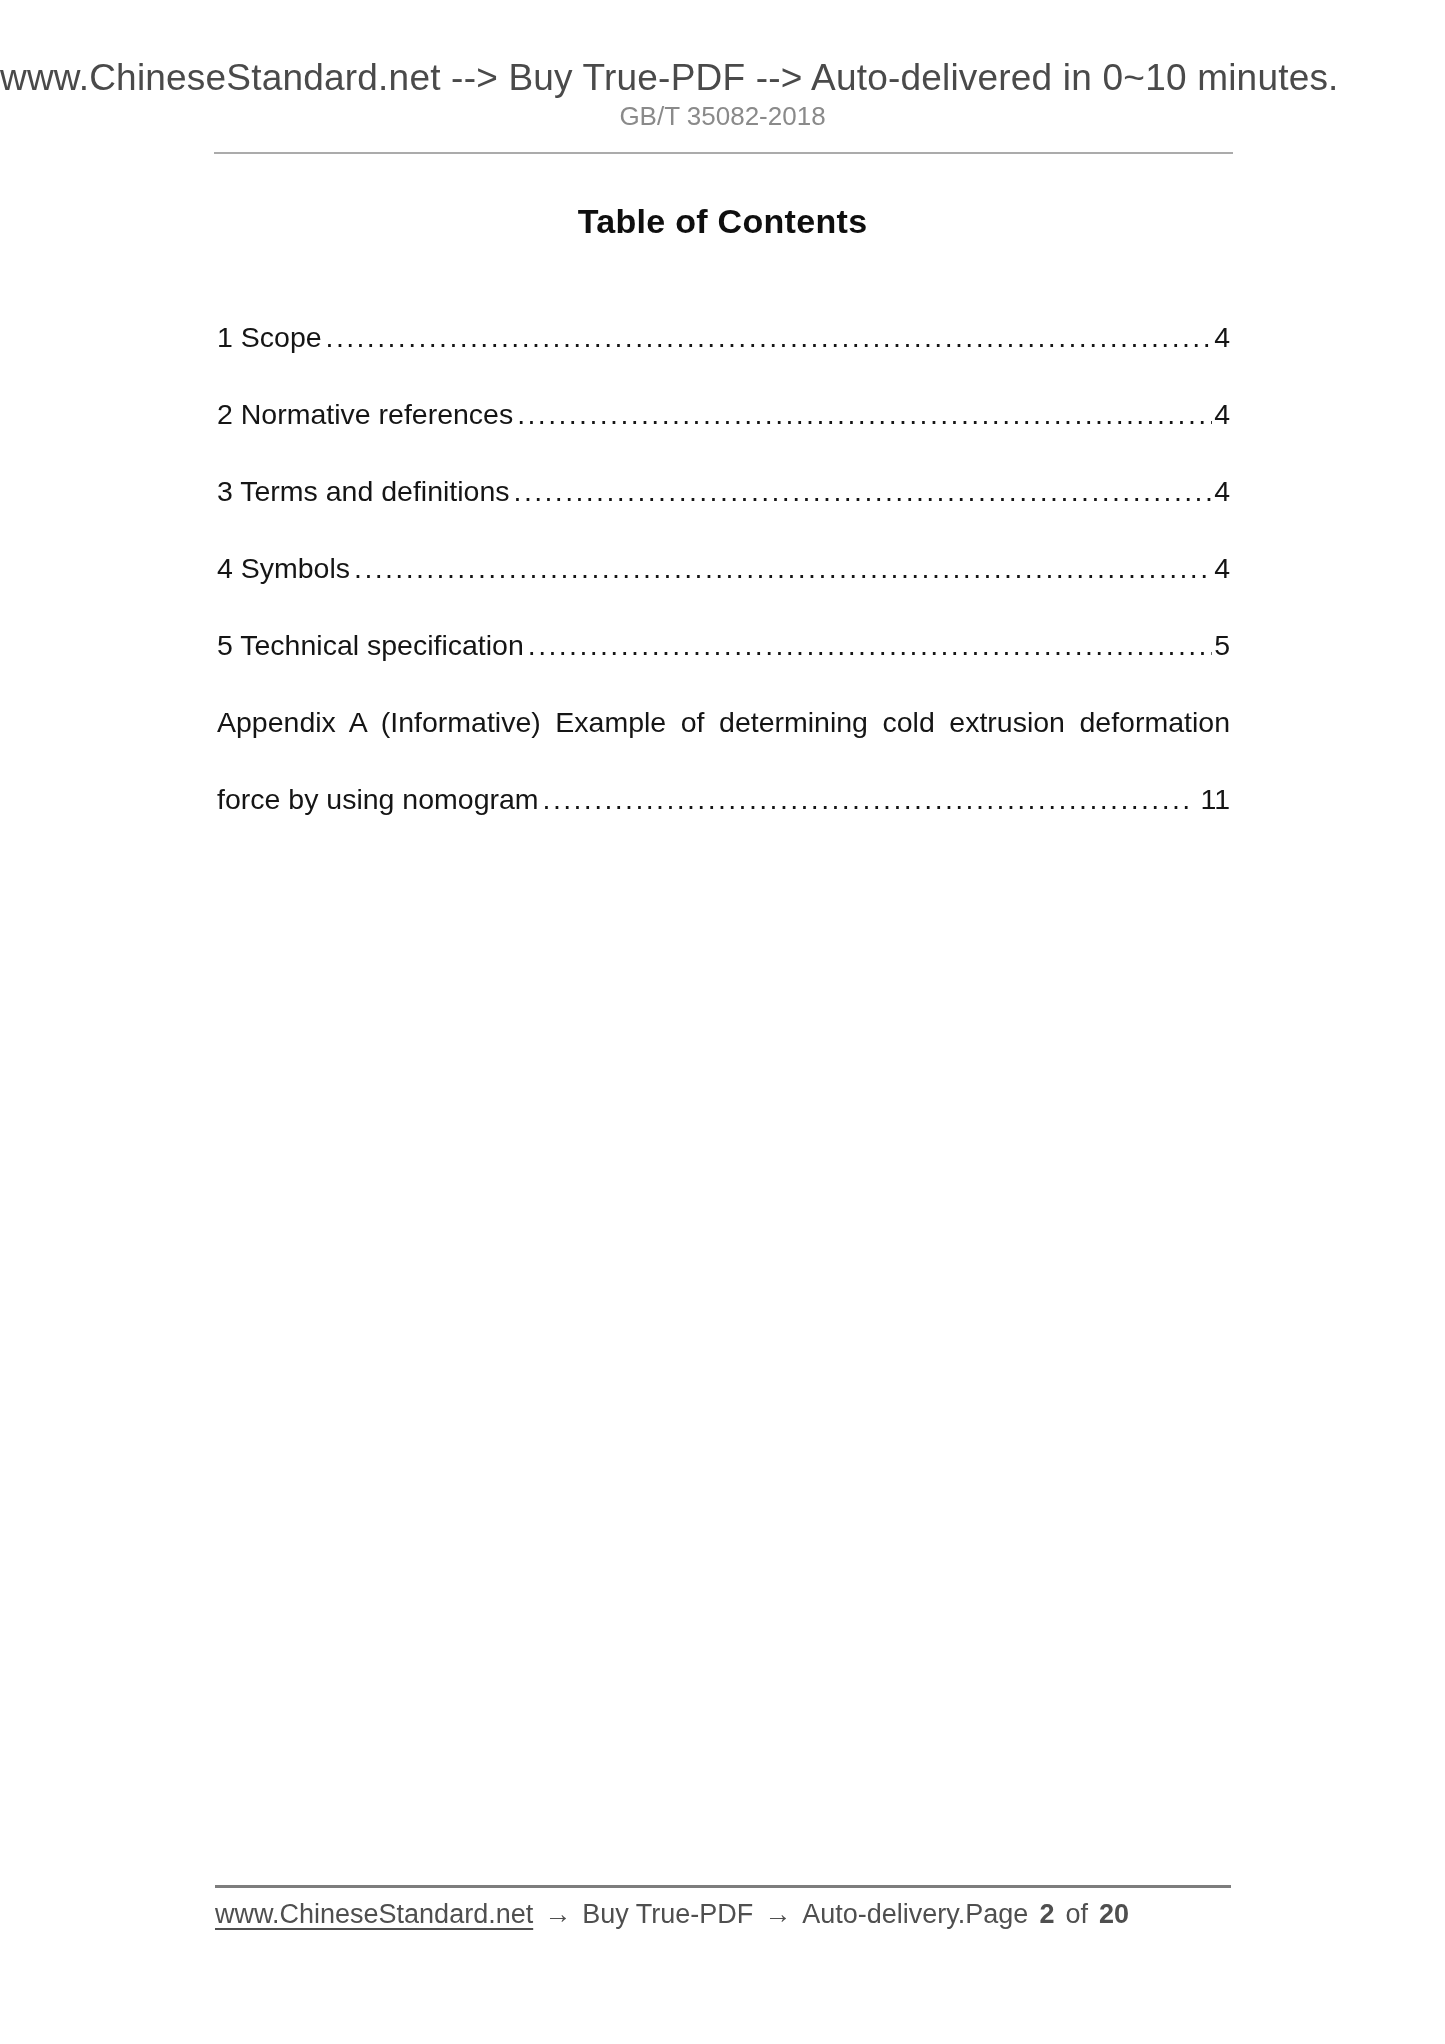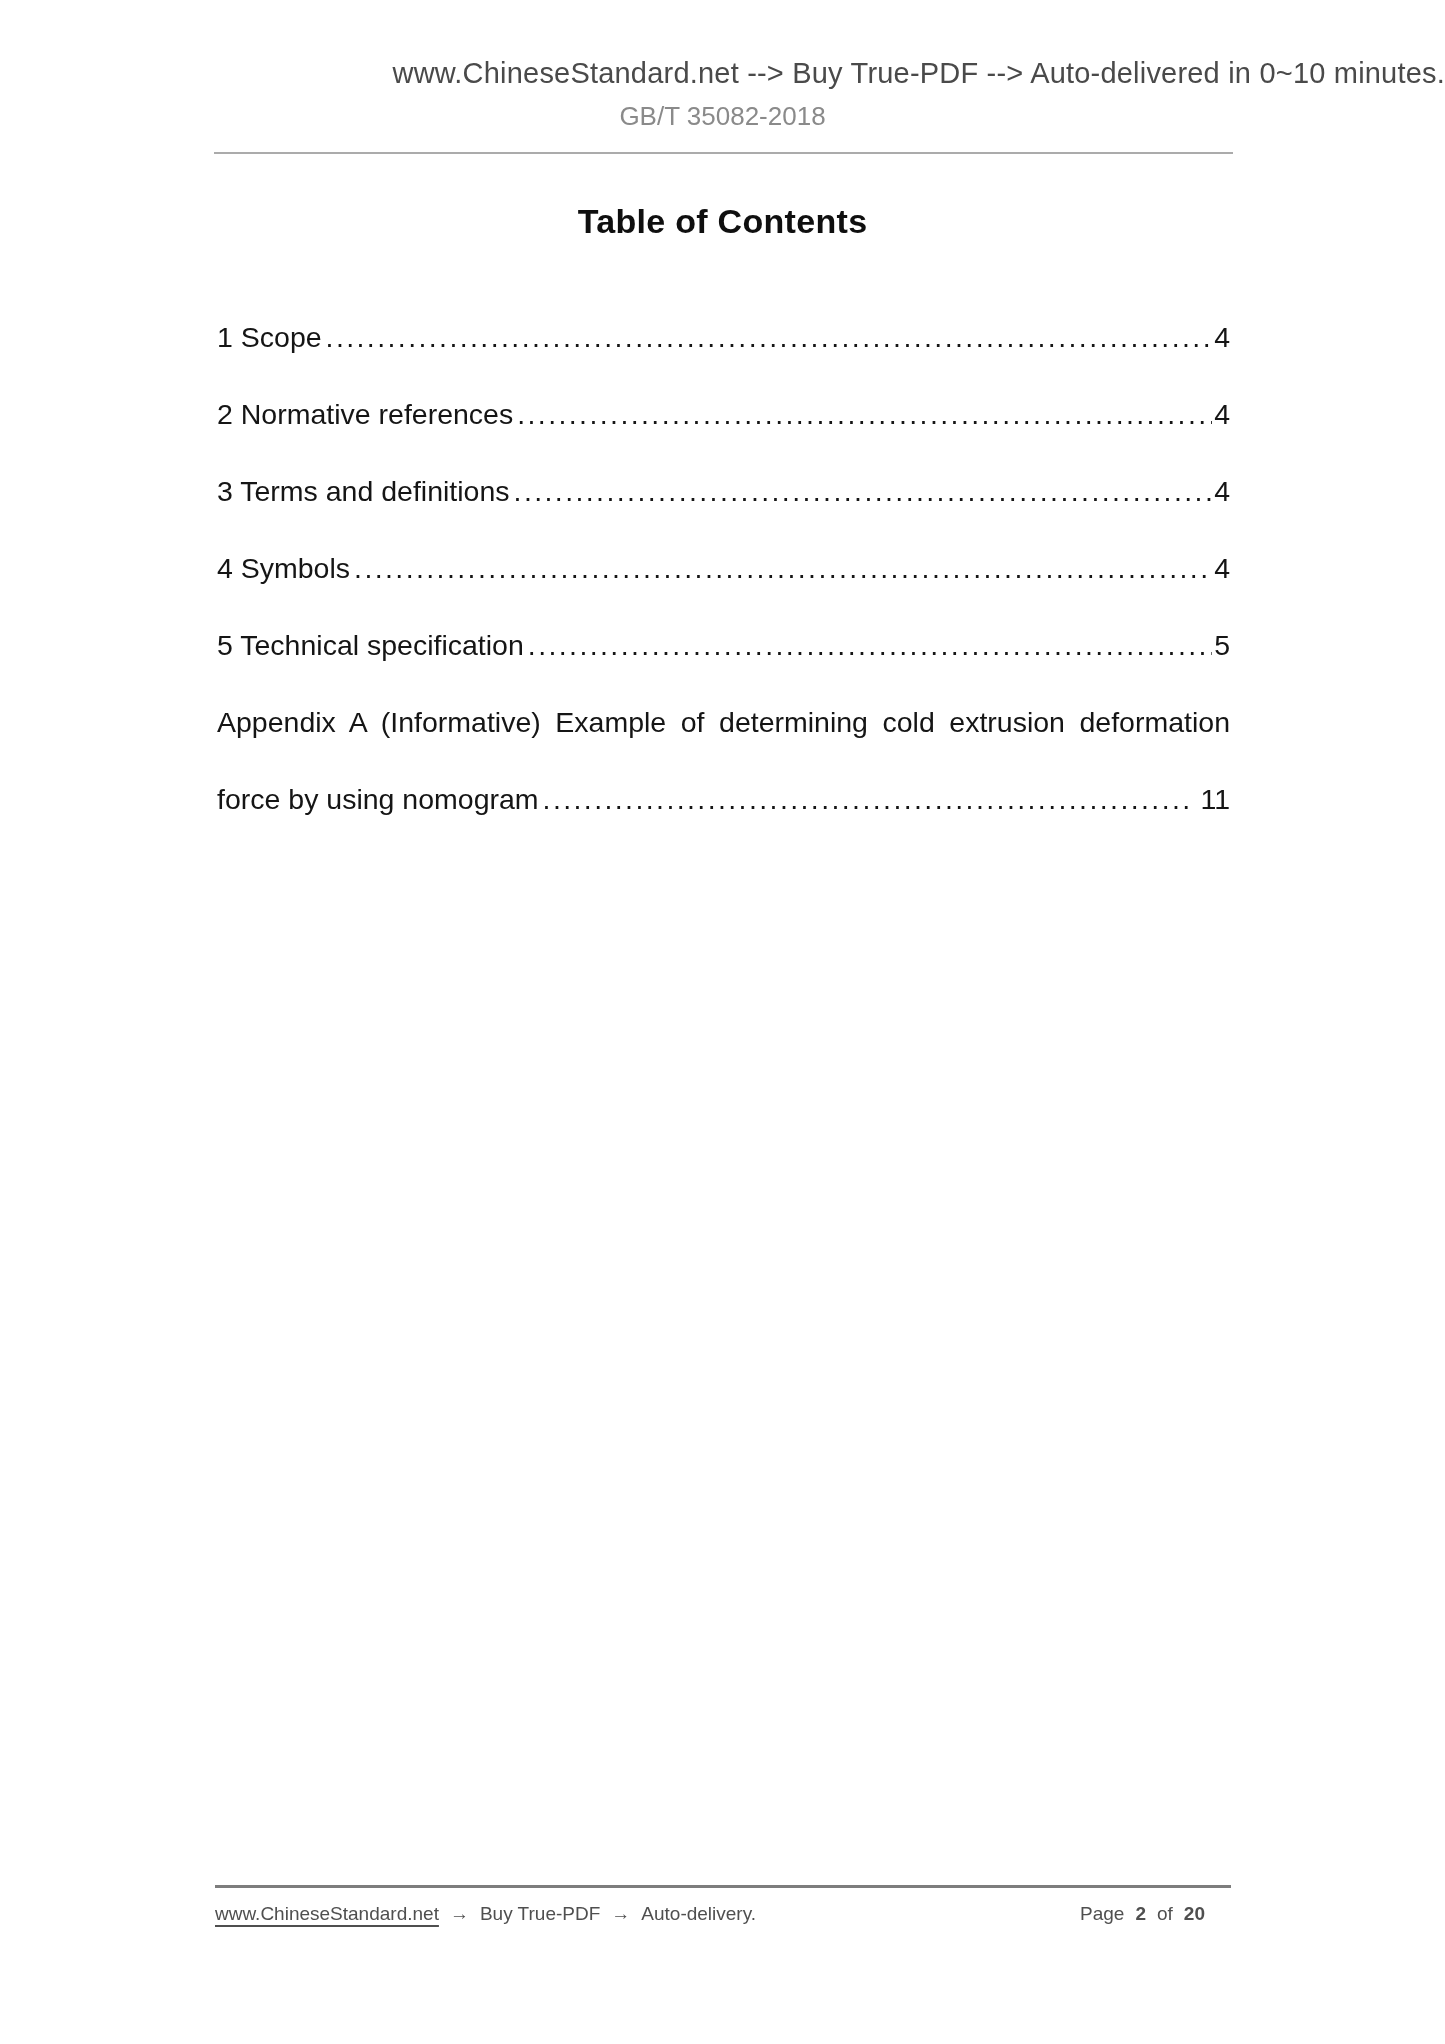--- a/index.html
+++ b/index.html
@@ -19,22 +19,22 @@
     position: relative;
     font-family: "Liberation Sans", sans-serif;
     overflow: hidden;
   }
 
   .header-line1 {
     position: absolute;
     top: 57px;
     left: 0;
     width: 100%;
-    text-align: right;
-    font-size: 29px;
+    text-align: left;
+    font-size: 37px;
     color: var(--header-text);
     letter-spacing: 0.2px;
     white-space: nowrap;
   }
   .doc-code {
     position: absolute;
     top: 101px;
     left: 0;
     width: 100%;
     text-align: center;
@@ -104,23 +104,23 @@
     width: 1016px;
     height: 3px;
     background: var(--rule-bottom);
   }
   .footer {
     position: absolute;
     top: 1896px;
     left: 215px;
     width: 1016px;
     display: flex;
-    justify-content: space-between;
+    justify-content: flex-start;
     align-items: baseline;
-    font-size: 19px;
+    font-size: 27px;
     color: var(--footer-text);
     line-height: 36px;
   }
   .footer-left { display: flex; align-items: baseline; gap: 11px; white-space: nowrap; }
   .footer-link {
     color: var(--footer-text);
     text-decoration: underline;
     text-decoration-thickness: 2px;
     text-underline-offset: 5px;
     cursor: pointer;

